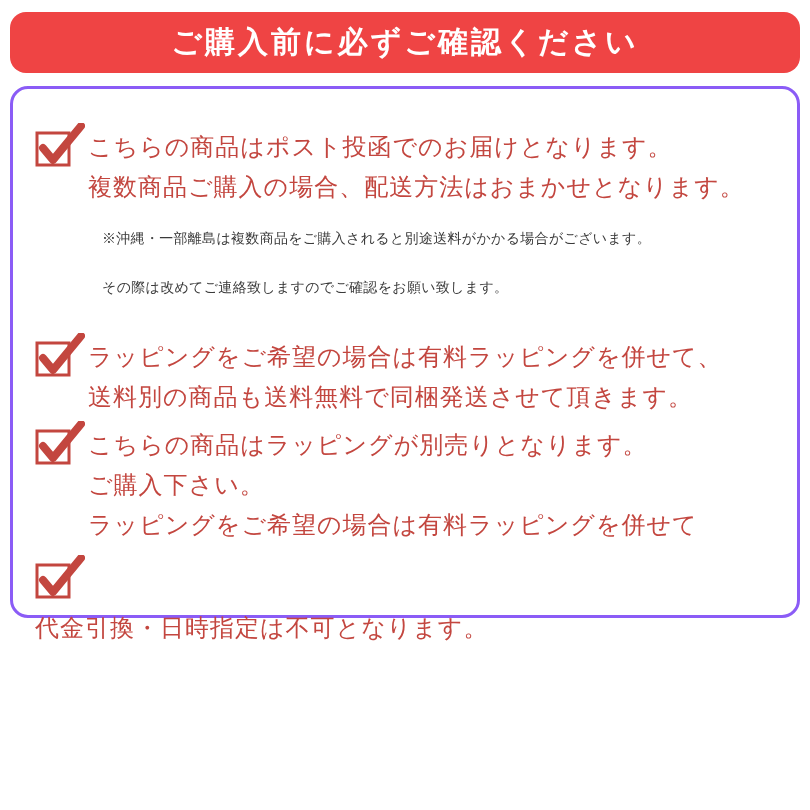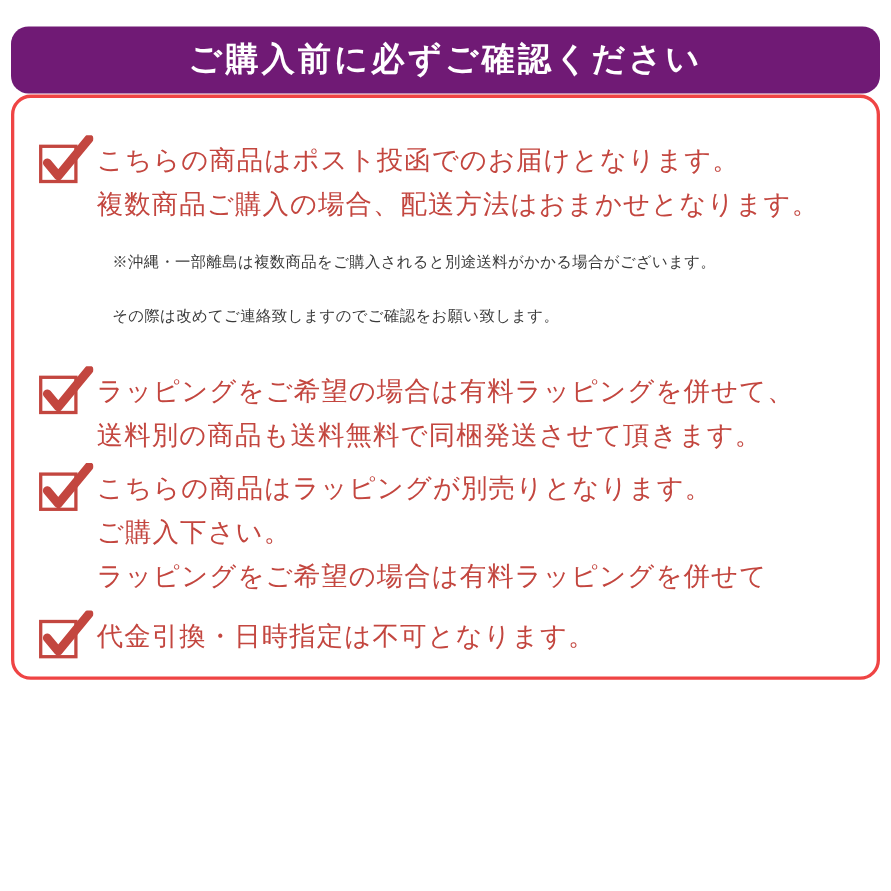--- a/index.html
+++ b/index.html
@@ -5,47 +5,47 @@
   html,body{margin:0;padding:0;background:#ffffff;}
   .page{
     position:relative;
     width:810px;height:810px;
     background:#ffffff;
     overflow:hidden;
     font-family:"Liberation Sans", sans-serif;
   }
   .header{
     position:absolute;
-    left:10px;top:24px;
+    left:10px;top:12px;
     width:790px;height:61px;
-    background:#701a75;
+    background:#ef4444;
     border-radius:16px;
     display:flex;align-items:center;justify-content:center;
   }
   .header-title{
     color:#ffffff;
     font-size:30px;
     font-weight:700;
     letter-spacing:3px;
     white-space:nowrap;
   }
   .box{
     position:absolute;
     left:10px;top:86px;
     width:790px;height:532px;
     box-sizing:border-box;
-    border:3px solid #ef4444;
+    border:3px solid #8b5cf6;
     border-radius:18px;
     background:#ffffff;
     padding:38px 12px 0 22px;
   }
   .item{display:flex;align-items:flex-start;}
   .gap-a{margin-top:18px;}
   .gap-b{margin-top:8px;}
-  .gap-c{margin-top:14px;}
+  .gap-c{margin-top:14px;flex-direction:column;}
   .icon-cell{flex:0 0 53px;margin-top:-4px;}
   .icon-cell svg{display:block;}
   .text-cell{flex:1;min-width:0;}
   .red-line{
     margin:0;
     color:#C3463F;
     font-size:24px;
     line-height:40px;
     letter-spacing:1px;
     white-space:nowrap;

